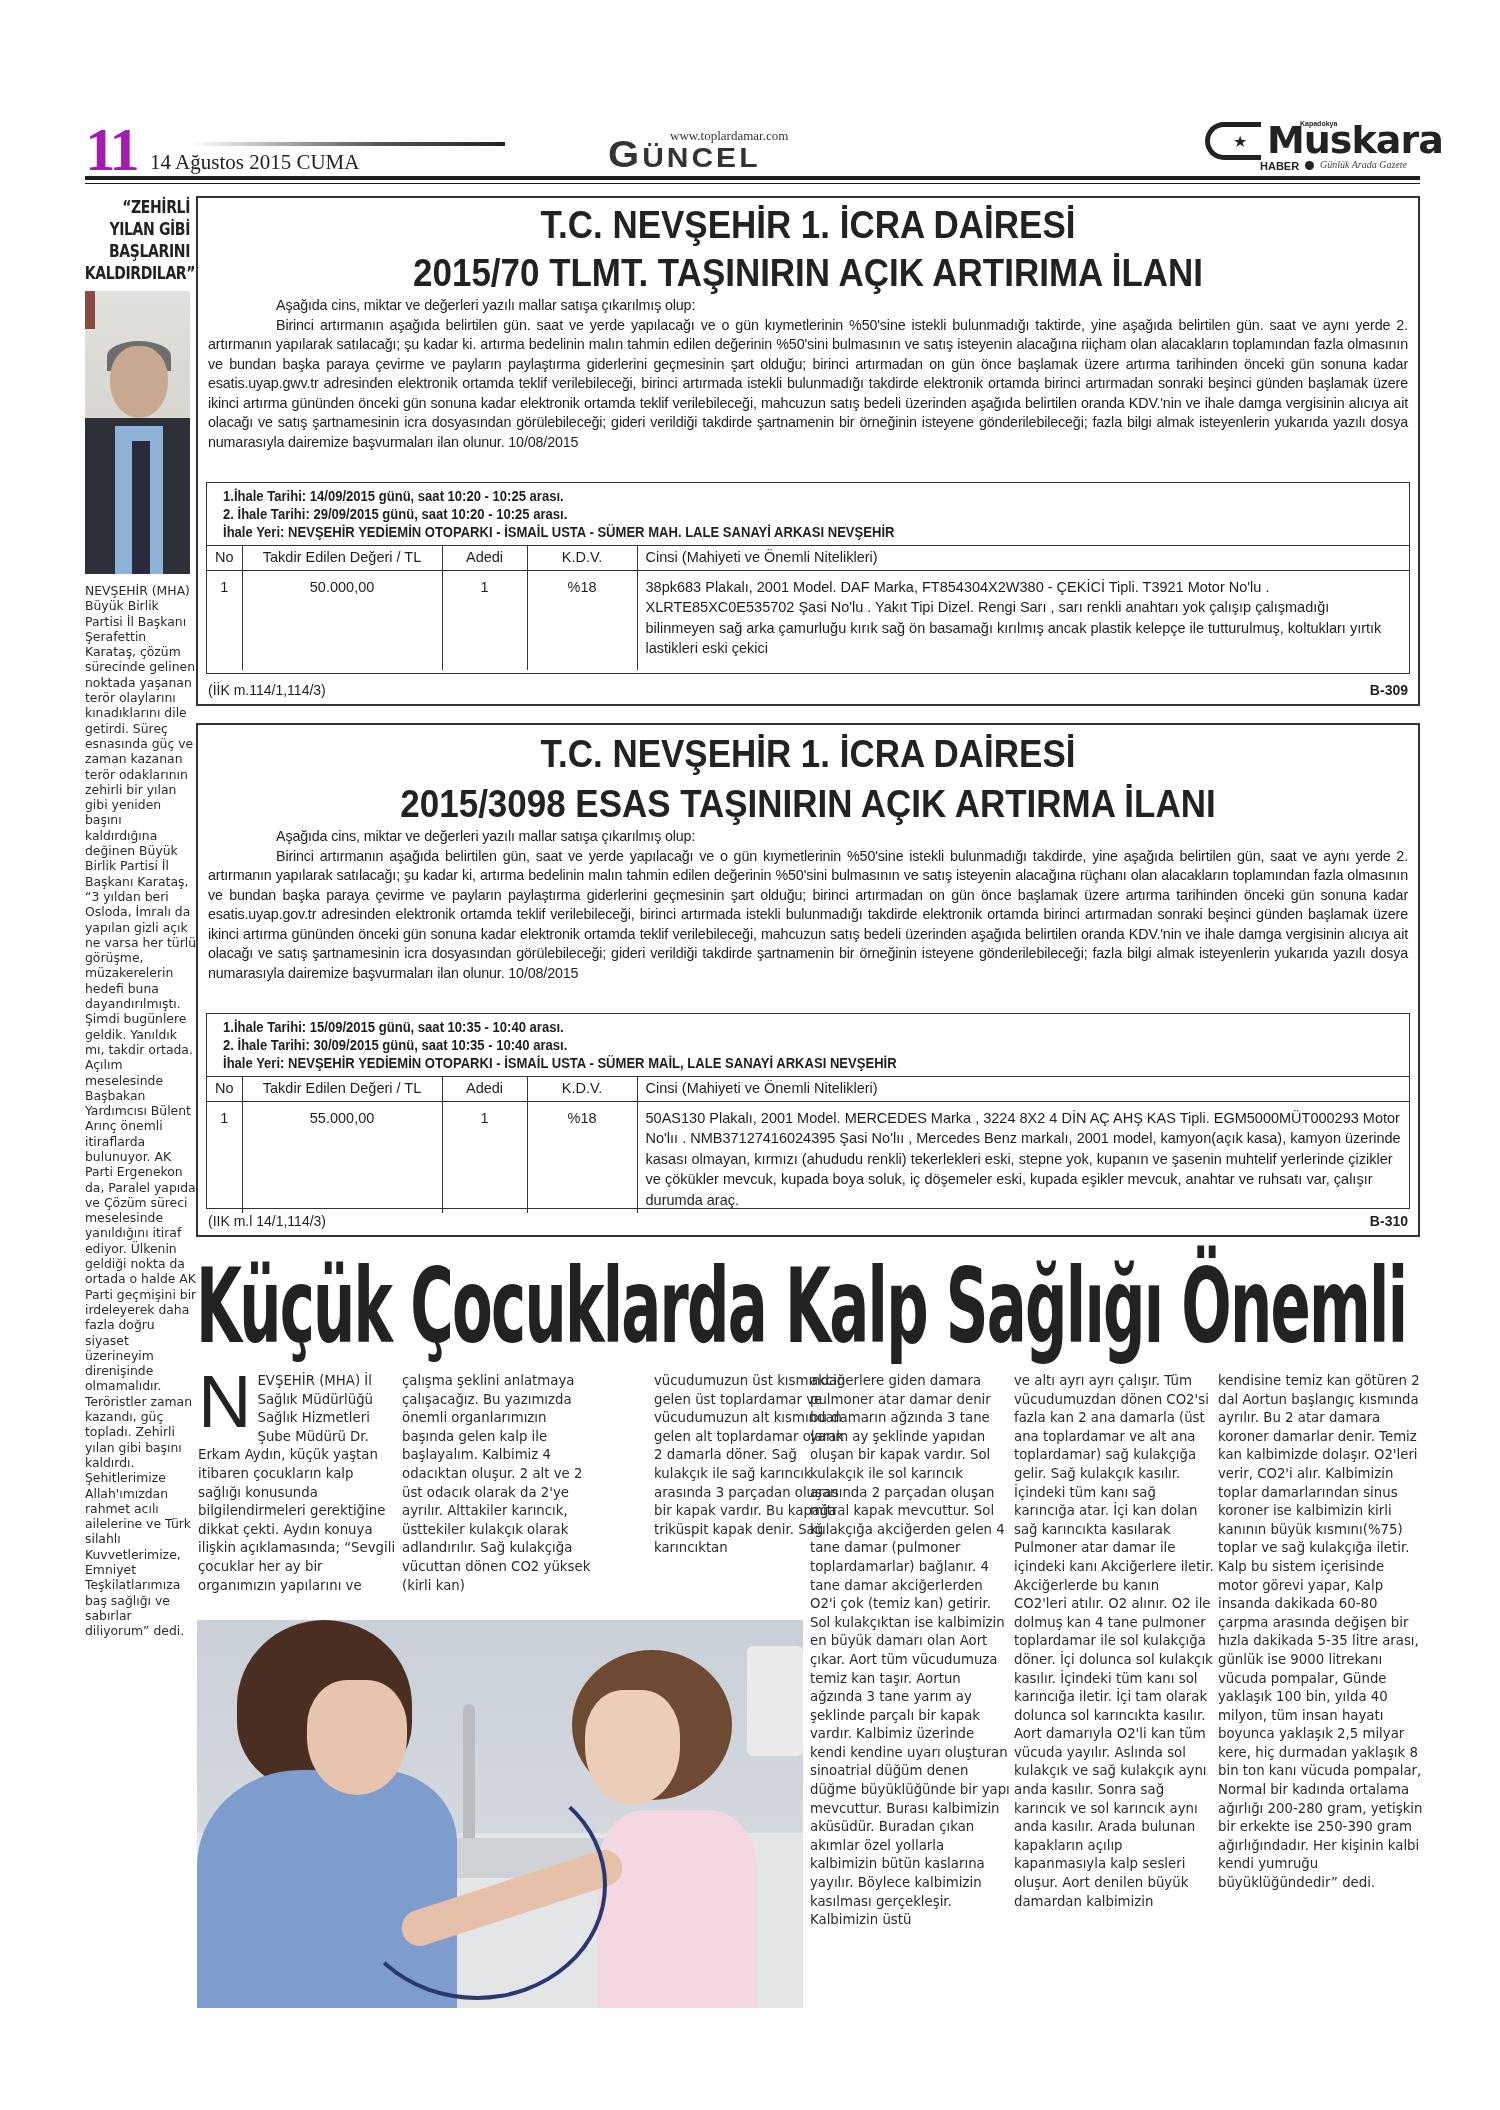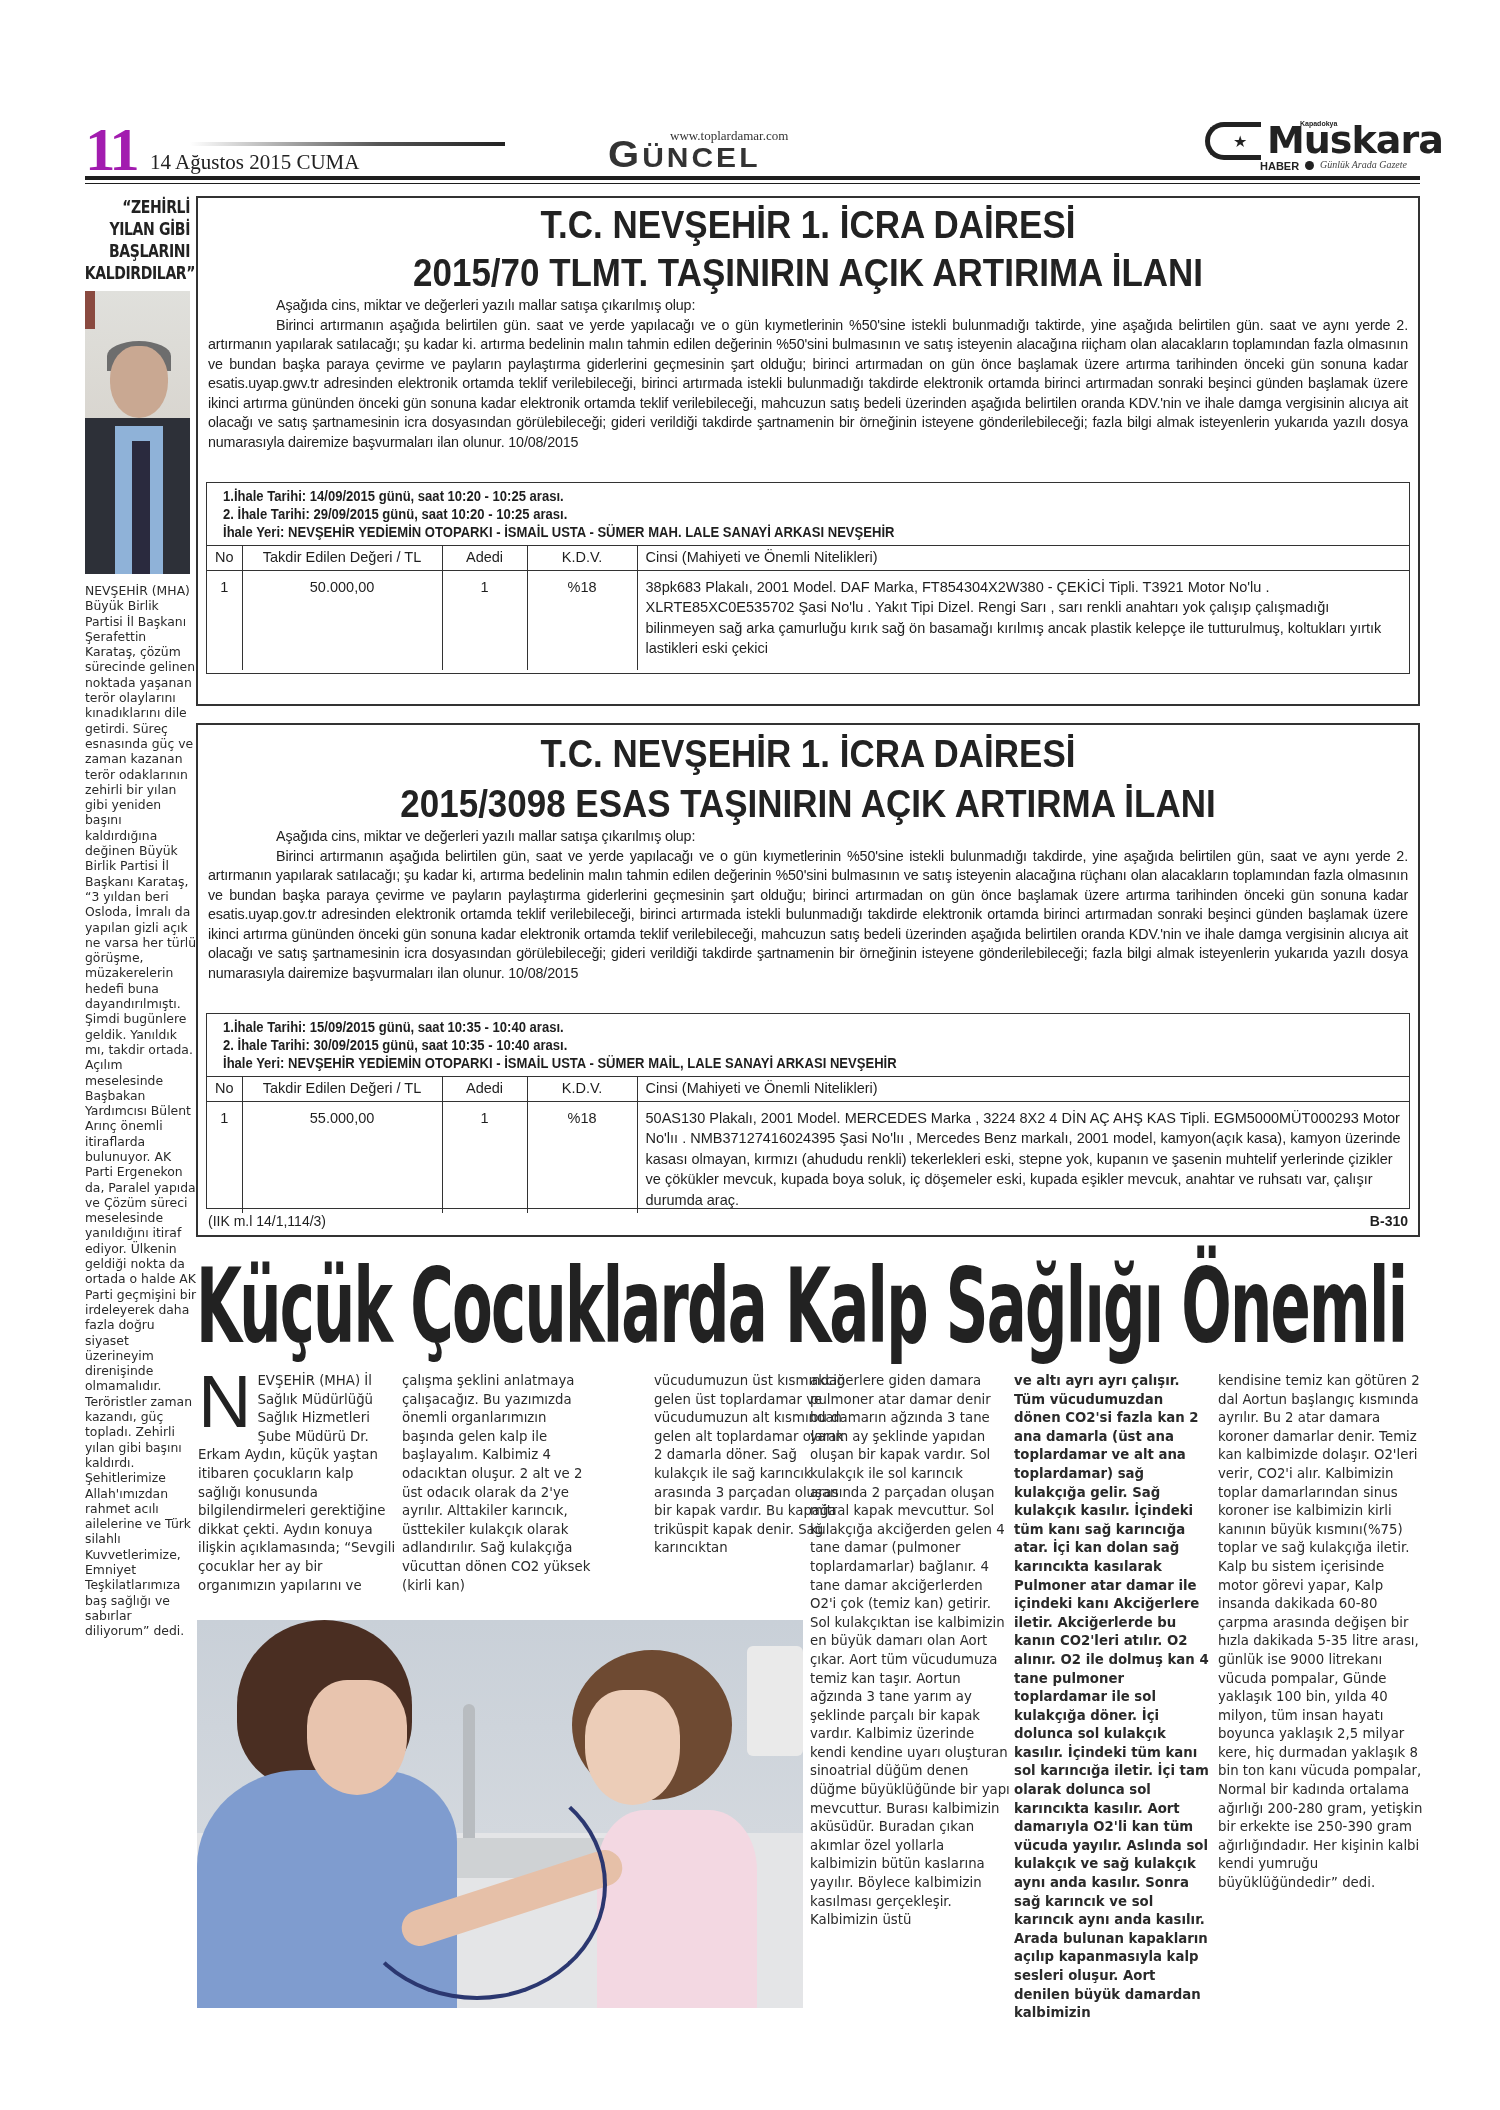--- a/index.html
+++ b/index.html
@@ -61,21 +61,21 @@
   .notice-foot { position: absolute; left: 10px; right: 10px; bottom: 6px; font-size: 14px; display: flex; justify-content: space-between; }
   .notice-foot .code { font-weight: bold; }
 
   
   .article-headline { position: absolute; left: 196px; top: 1248px; width: 1224px; height: 120px; font-family: "DejaVu Sans", sans-serif; font-weight: bold; font-size: 104px; line-height: 116px; color: #222; white-space: nowrap; letter-spacing: -3px; transform: scaleX(0.57); transform-origin: left top; }
   .art-col { position: absolute; top: 1372px; font-family: "DejaVu Sans", sans-serif; font-size: 13.3px; line-height: 18.6px; color: #2a2a2a; }
   .col1 { left: 198px; width: 200px; }
   .col2 { left: 402px; width: 200px; }
   .col3 { left: 606px; width: 200px; margin-left: 48px; }
   .col4 { left: 810px; width: 200px; }
-  .col5 { left: 1014px; width: 200px; font-weight: bold; }
+  .col5 { left: 1014px; width: 200px; }
   .col6 { left: 1218px; width: 210px; }
   .dropcap { float: left; font-family: "Liberation Sans", sans-serif; font-size: 74px; line-height: 56px; margin: 2px 6px 0 0; color: #222; }
   .art-photo { position: absolute; left: 197px; top: 1620px; width: 606px; height: 388px; overflow: hidden; background: linear-gradient(#c9d0d8, #d3d8de 55%, #e4e5e7 55%); }
   .art-photo .sink { position: absolute; left: 230px; top: 218px; width: 180px; height: 40px; background: #cfd2d4; border-radius: 4px; }
   .art-photo .faucet { position: absolute; left: 266px; top: 84px; width: 12px; height: 150px; background: #b8bcc0; border-radius: 6px; }
   .art-photo .dispenser { position: absolute; left: 550px; top: 26px; width: 56px; height: 110px; background: #eaeaea; border-radius: 6px; }
   .art-photo .nurse-body { position: absolute; left: 0; top: 150px; width: 260px; height: 240px; background: #7f9ccf; border-radius: 40% 30% 0 0; }
   .art-photo .nurse-hair { position: absolute; left: 40px; top: 0; width: 175px; height: 170px; background: #4a2e22; border-radius: 50% 50% 40% 40%; }
   .art-photo .nurse-face { position: absolute; left: 110px; top: 60px; width: 100px; height: 115px; background: #e8c4ae; border-radius: 40% 40% 50% 50%; }
   .art-photo .girl-hair { position: absolute; left: 375px; top: 30px; width: 160px; height: 150px; background: #6e4a32; border-radius: 50%; }
@@ -147,20 +147,24 @@
         <tr>
           <td>1</td>
           <td>50.000,00</td>
           <td>1</td>
           <td>%18</td>
           <td class="desc">38pk683 Plakalı, 2001 Model. DAF Marka, FT854304X2W380 - ÇEKİCİ Tipli. T3921 Motor No'lu . XLRTE85XC0E535702 Şasi No'lu . Yakıt Tipi Dizel. Rengi Sarı , sarı renkli anahtarı yok çalışıp çalışmadığı bilinmeyen sağ arka çamurluğu kırık sağ ön basamağı kırılmış ancak plastik kelepçe ile tutturulmuş, koltukları yırtık lastikleri eski çekici</td>
         </tr>
       </tbody>
     </table>
   </div>
+  <div class="notice-foot">
+    <span>(İİK m.114/1,114/3)</span>
+    <span class="code">B-309</span>
+  </div>
 </section>
 
 <section class="notice n2">
   <div class="notice-title">T.C. NEVŞEHİR 1. İCRA DAİRESİ</div>
   <div class="notice-title">2015/3098 ESAS TAŞINIRIN AÇIK ARTIRMA İLANI</div>
   <div class="notice-body">
     <p class="indent">Aşağıda cins, miktar ve değerleri yazılı mallar satışa çıkarılmış olup:</p>
     <p class="indent">Birinci artırmanın aşağıda belirtilen gün, saat ve yerde yapılacağı ve o gün kıymetlerinin %50'sine istekli bulunmadığı takdirde, yine aşağıda belirtilen gün, saat ve aynı yerde 2. artırmanın yapılarak satılacağı; şu kadar ki, artırma bedelinin malın tahmin edilen değerinin %50'sini bulmasının ve satış isteyenin alacağına rüçhanı olan alacakların toplamından fazla olmasının ve bundan başka paraya çevirme ve payların paylaştırma giderlerini geçmesinin şart olduğu; birinci artırmadan on gün önce başlamak üzere artırma tarihinden önceki gün sonuna kadar esatis.uyap.gov.tr adresinden elektronik ortamda teklif verilebileceği, birinci artırmada istekli bulunmadığı takdirde elektronik ortamda birinci artırmadan sonraki beşinci günden başlamak üzere ikinci artırma gününden önceki gün sonuna kadar elektronik ortamda teklif verilebileceği, mahcuzun satış bedeli üzerinden aşağıda belirtilen oranda KDV.'nin ve ihale damga vergisinin alıcıya ait olacağı ve satış şartnamesinin icra dosyasından görülebileceği; gideri verildiği takdirde şartnamenin bir örneğinin isteyene gönderilebileceği; fazla bilgi almak isteyenlerin yukarıda yazılı dosya numarasıyla dairemize başvurmaları ilan olunur. 10/08/2015</p>
   </div>
   <div class="auction-box">

